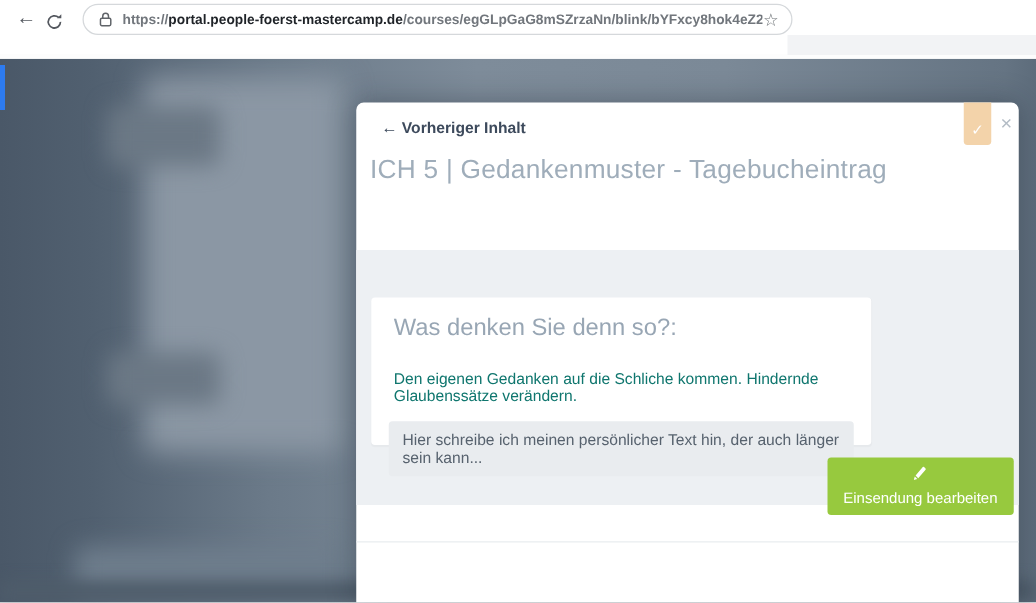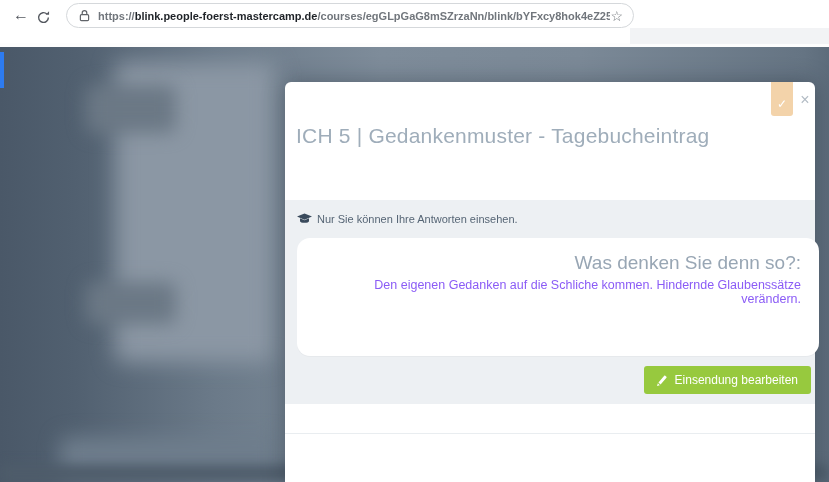--- a/index.html
+++ b/index.html
@@ -44,30 +44,30 @@
                border-radius:0 0 3px 3px; border:none; color:#fff; font-size:12px; cursor:pointer;
                display:flex; align-items:flex-end; justify-content:center; padding-bottom:5px; }
   .close-x { position:absolute; left:511px; top:9px; width:18px; height:18px; border:none; background:transparent;
              color:#b3bcc5; font-size:16px; line-height:18px; text-align:center; cursor:pointer; }
   .mtitle { position:absolute; left:11px; top:42px; width:500px; font-size:21px; font-weight:400;
             color:#9fadba; letter-spacing:.2px; }
 
   .gray-sec { position:absolute; left:0; top:118px; width:530px; height:204px; background:#edf0f3; }
   .privacy { position:absolute; left:12px; top:13px; display:flex; align-items:center; gap:5px;
              font-size:11px; color:#566575; }
-  .card { position:absolute; left:12px; top:38px; width:522px; height:118px; background:#fff;
-          border-radius:13px; box-shadow:0 1px 1px rgba(0,0,0,.03);text-align:right; }
+  .card { position:absolute; left:12px; top:38px; width:400px; height:118px; background:#fff;
+          border-radius:3px; box-shadow:0 1px 1px rgba(0,0,0,.03); }
   .q-title { margin:14px 18px 0; font-size:19px; font-weight:400; color:#98a6b4; }
-  .q-desc { margin:4px 18px 0; font-size:12.5px; color:#8b5cf6; }
+  .q-desc { margin:22px 18px 0; font-size:12.5px; color:#0f766e; }
   .answer { margin:13px 14px 0; background:#e9ecef; border-radius:3px; padding:8px 11px;
             font-size:12.5px; color:#57626e; cursor:text; }
   .btn-row { position:absolute; right:4px; top:166px; }
   .edit-btn { display:inline-flex; align-items:center; gap:7px; background:#97c93e; border:none;
               border-radius:3px; padding:7px 13px; color:#fff; font-size:12px; font-family:"Liberation Sans",sans-serif;
-              cursor:pointer; }
+              cursor:pointer;flex-direction:column; }
   .divider { position:absolute; left:0; top:351px; width:530px; border-top:1px solid #e9edf0; }
   .icon-svg { display:block; }
 </style>
 </head>
 <body>
 
 <div class="stage">
 
   <div class="backdrop">
     <div class="blur-box bb-light"></div>
@@ -85,52 +85,47 @@
       <svg class="icon-svg" width="15" height="15" viewBox="0 0 16 16">
         <path d="M13.2 8a5.2 5.2 0 1 1-1.6-3.75" fill="none" stroke="#54585f" stroke-width="1.5"></path>
         <path d="M13.9 1.4v3.6h-3.6z" fill="#54585f"></path>
       </svg>
     </button>
     <div class="addr">
       <svg class="icon-svg" width="11" height="13" viewBox="0 0 12 14">
         <rect x="1.5" y="6" width="9" height="6.5" rx="1.2" fill="none" stroke="#606469" stroke-width="1.3"></rect>
         <path d="M3.5 6V4.2a2.5 2.5 0 0 1 5 0V6" fill="none" stroke="#606469" stroke-width="1.3"></path>
       </svg>
-      <span class="url"><span class="scheme">https://</span><span class="domain">blink.people-foerst-mastercamp.de</span><span class="path">/courses/egGLpGaG8mSZrzaNn/blink/bYFxcy8hok4eZ25B7?style=front</span></span>
+      <span class="url"><span class="scheme">https://</span><span class="domain">portal.people-foerst-mastercamp.de</span><span class="path">/courses/egGLpGaG8mSZrzaNn/blink/bYFxcy8hok4eZ25B7?style=front</span></span>
       <button class="star-btn">☆</button>
     </div>
     <div class="chrome-right-strip"></div>
   </div>
 
   <div class="modal">
 
     <div class="mnav">
+      <a><span class="arr">←</span> <span>Vorheriger Inhalt</span></a>
     </div>
 
     <button class="check-tab">
       <span>✓</span>
     </button>
     <button class="close-x">
       <span>×</span>
     </button>
 
     <h1 class="mtitle">ICH 5 | Gedankenmuster - Tagebucheintrag</h1>
 
     <div class="gray-sec">
-      <div class="privacy">
-        <svg class="icon-svg" width="15" height="12" viewBox="0 0 16 12">
-          <path d="M8 0 16 3.4 8 6.8 0 3.4z" fill="#3a4a5c"></path>
-          <path d="M3.2 5.2v3.2c0 .95 2.15 1.7 4.8 1.7s4.8-.75 4.8-1.7V5.2L8 7.2z" fill="#3a4a5c"></path>
-        </svg>
-        <span>Nur Sie können Ihre Antworten einsehen.</span>
-      </div>
 
       <div class="card">
         <div class="q-title">Was denken Sie denn so?:</div>
         <div class="q-desc">Den eigenen Gedanken auf die Schliche kommen. Hindernde Glaubenssätze verändern.</div>
+        <div class="answer">Hier schreibe ich meinen persönlicher Text hin, der auch länger sein kann...</div>
       </div>
 
       <div class="btn-row">
         <button class="edit-btn">
           <svg class="icon-svg" width="11" height="11" viewBox="0 0 12 12">
             <path d="M0 12l.9-3.1 2.2 2.2L0 12z" fill="#ffffff"></path>
             <path d="M1.6 8.1 7.9.7c.3-.3.8-.3 1.1 0l1.3 1.3c.3.3.3.8 0 1.1L3.9 10.4 1.6 8.1z" fill="#ffffff"></path>
           </svg>
           <span>Einsendung bearbeiten</span>
         </button>

